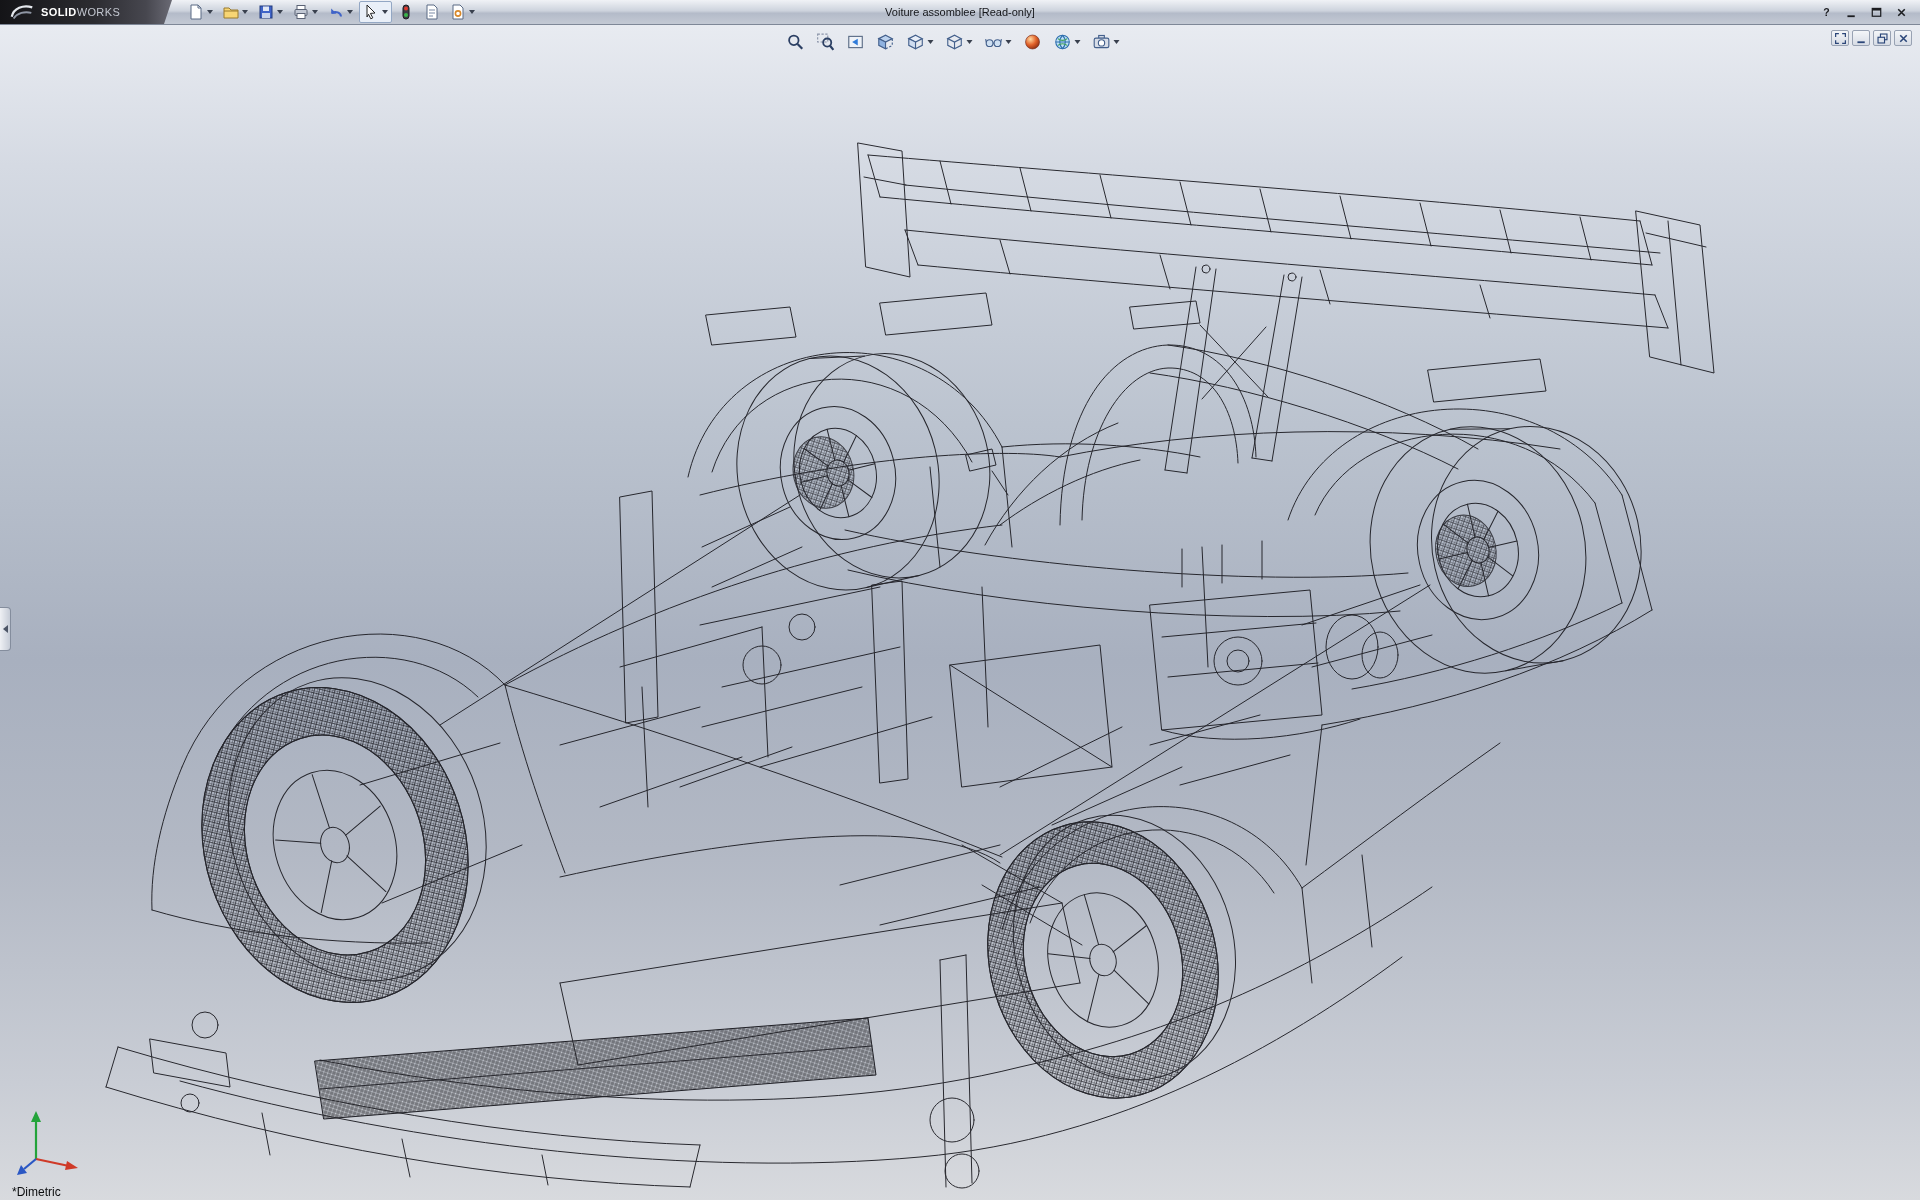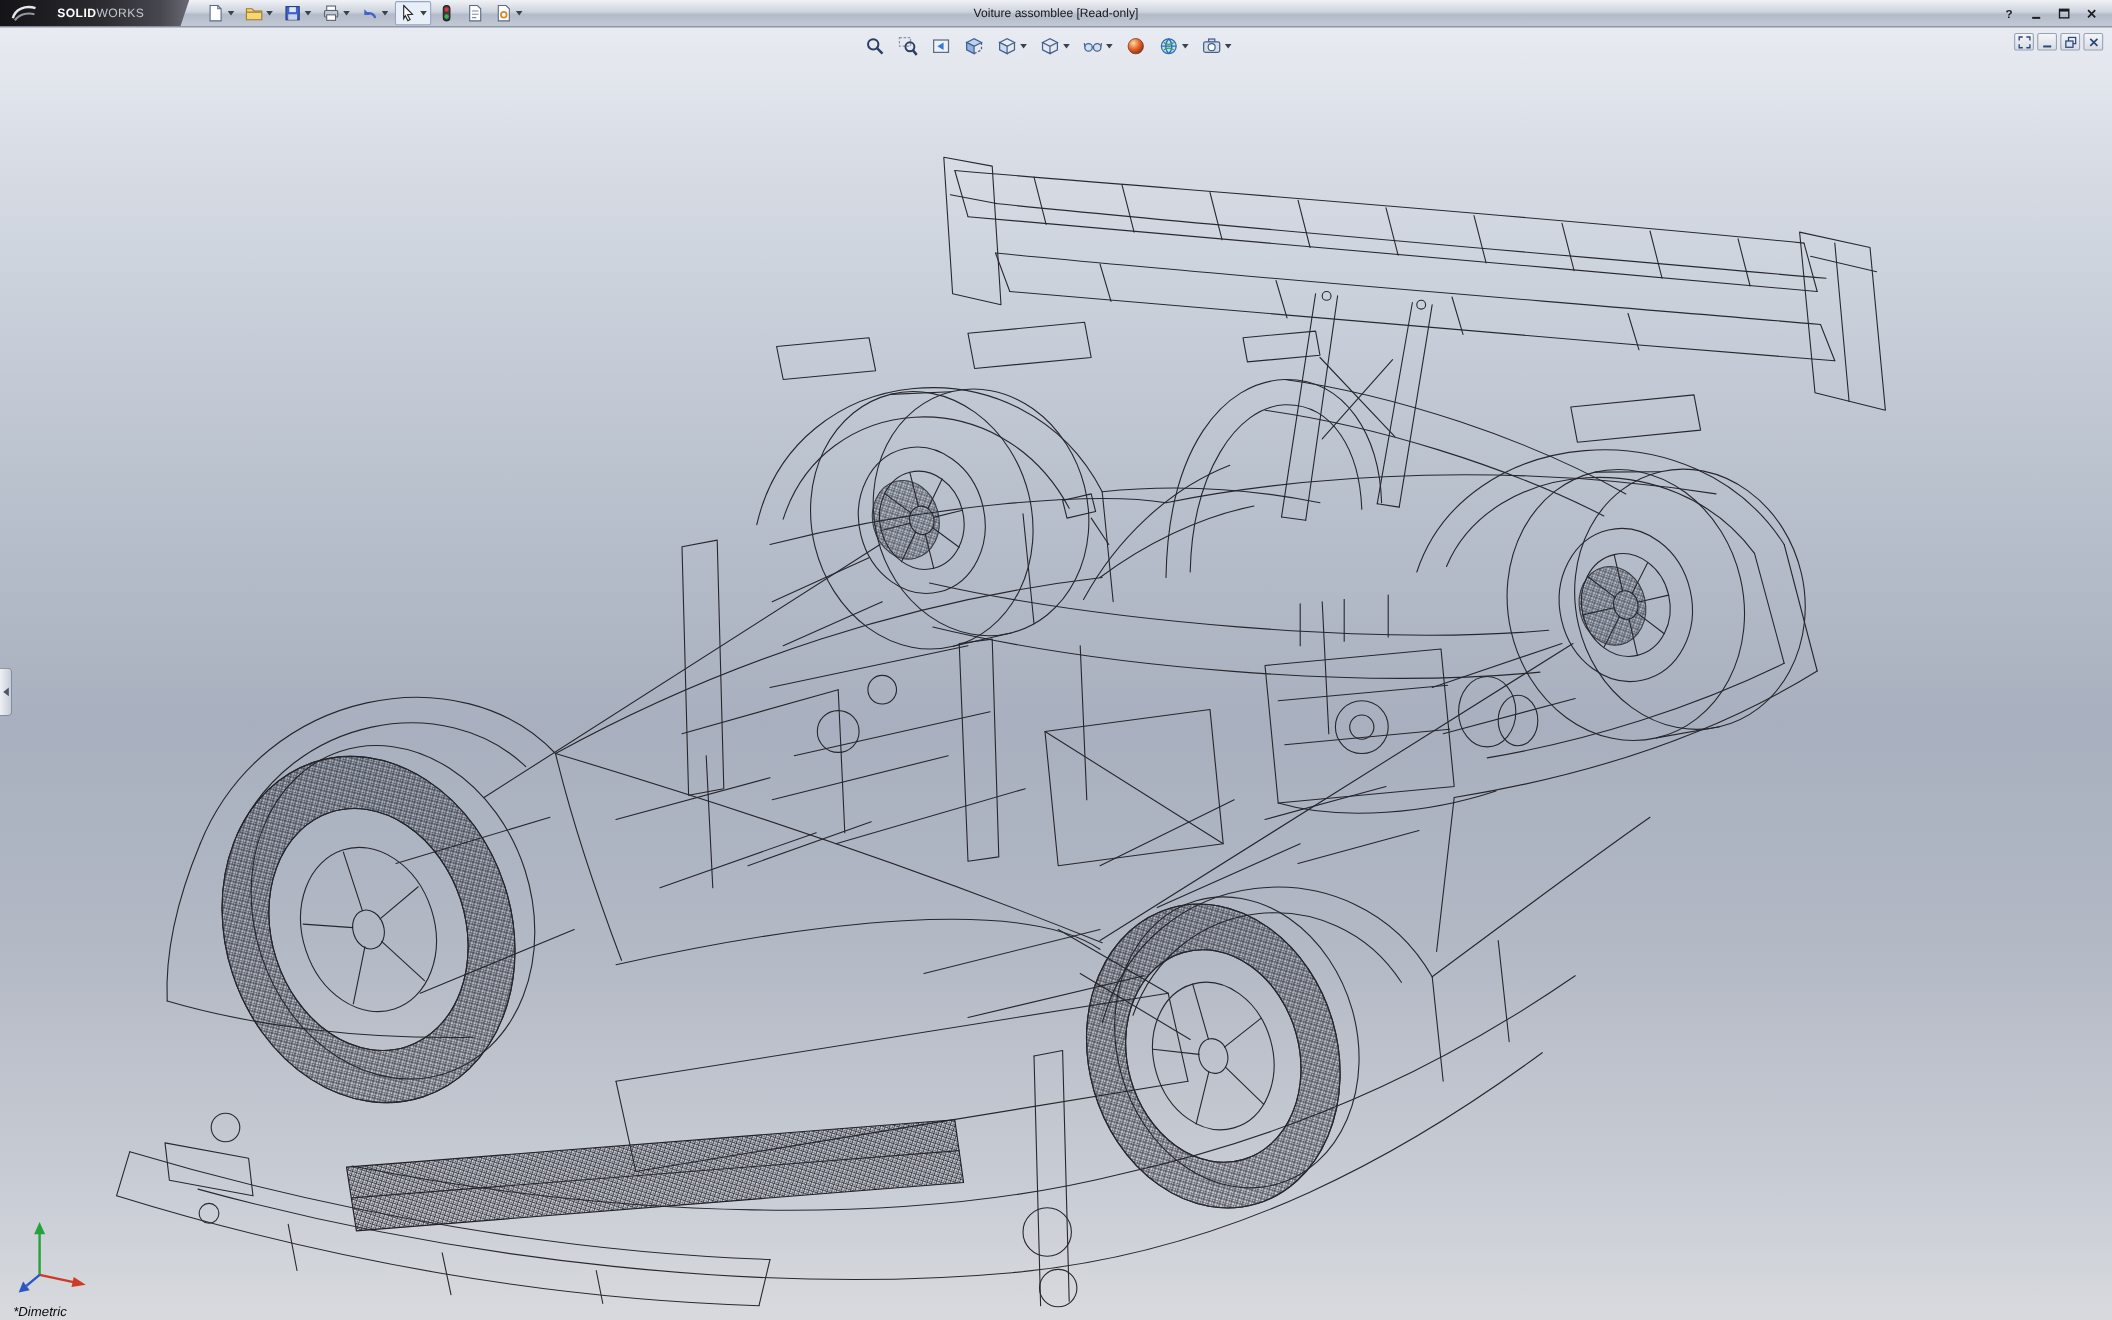--- a/index.html
+++ b/index.html
@@ -8,21 +8,21 @@
     font-family:"Liberation Sans",sans-serif;
     background:#9aa3b2;position:relative;
   }
   
   .titlebar{
     height:24px;display:flex;align-items:center;position:relative;
     background:linear-gradient(180deg,#f0f2f6 0%,#cdd3dd 45%,#b4bbc9 55%,#c3c9d4 100%);
     border-bottom:1px solid #7e8797;
   }
   .logo{
-    height:24px;min-width:150px;display:flex;align-items:center;gap:16px;
+    height:24px;min-width:150px;display:flex;align-items:center;gap:5px;
     padding:0 14px 0 8px;
     background:linear-gradient(90deg,#141417 0%,#2c2c31 55%,#47474f 85%,#6a6a74 100%);
     clip-path:polygon(0 0,100% 0,calc(100% - 8px) 100%,0 100%);
   }
   .logo-text{font-size:11px;letter-spacing:.4px;white-space:nowrap}
   .logo-bold{color:#ffffff;font-weight:bold}
   .logo-light{color:#c3c7d0;font-weight:normal}
   #main-toolbar{display:flex;align-items:center;gap:2px;margin-left:12px}
   .tb-btn{
     display:flex;align-items:center;height:22px;padding:2px 3px;
@@ -43,21 +43,20 @@
   .dd{
     width:0;height:0;border-left:3px solid transparent;border-right:3px solid transparent;
     border-top:4px solid #39404e;margin-left:3px;
   }
   
   .viewport{
     position:relative;height:1176px;overflow:hidden;
     background:linear-gradient(180deg,
       #e8ebf1 0%, #d5dae3 12%, #bbc3cf 34%, #a8b0bf 54%,
       #b2b8c4 70%, #c9cdd5 90%, #d8dade 100%);
-    font-style:italic;
   }
   .wireframe{position:absolute;left:0;top:0;width:1920px;height:1176px}
   #headsup-toolbar{
     position:absolute;top:3px;left:50%;transform:translateX(-52%);
     display:flex;align-items:center;gap:8px;padding:2px 6px;border-radius:3px;
   }
   .hud-btn{
     display:flex;align-items:center;height:24px;padding:2px;
     background:transparent;border:none;cursor:default;
   }

